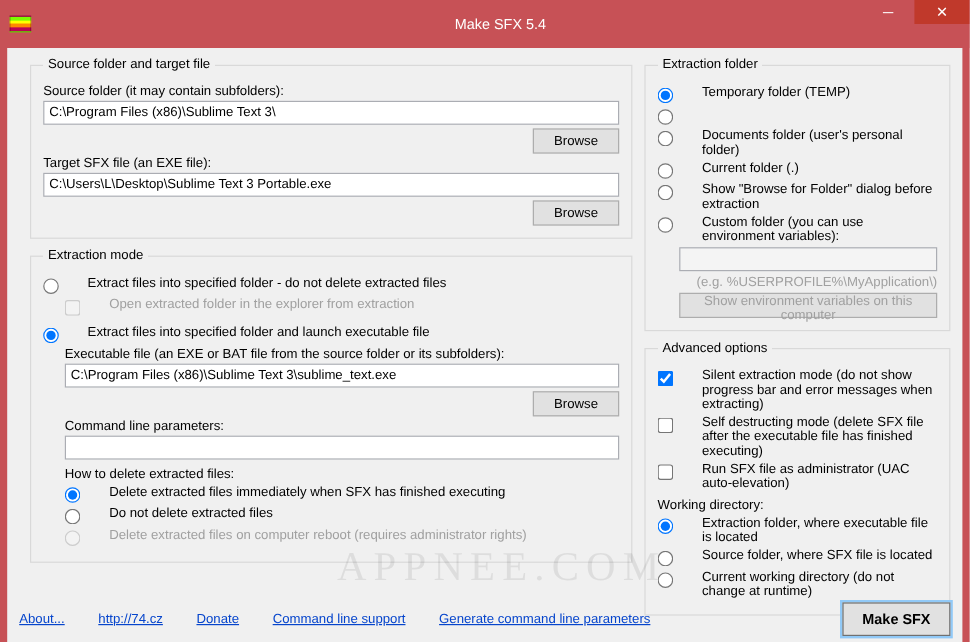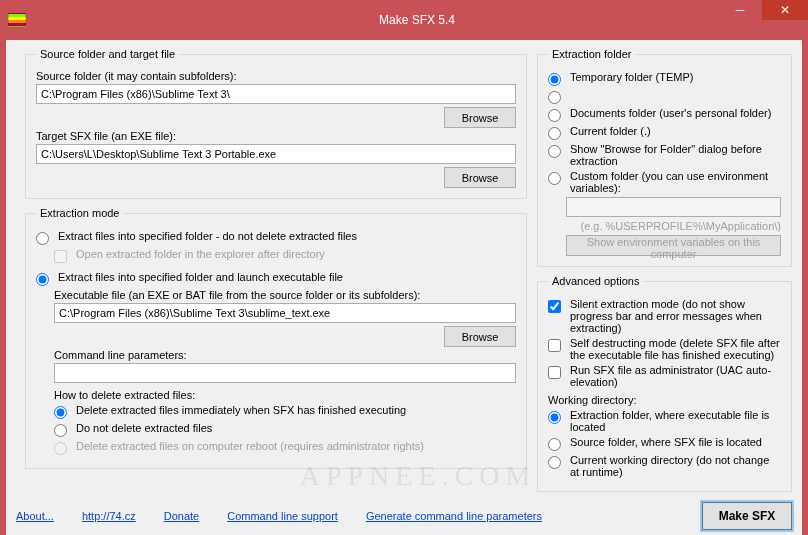--- a/index.html
+++ b/index.html
@@ -15,30 +15,30 @@
   .colL { flex: 0 0 502px; }
   .colR { flex: 1; }
   fieldset { border: 1px solid #d9d9d9; border-radius: 0; margin: 0 0 8px 0; padding: 8px 10px 10px 10px; background: #f0f0f0; }
   legend { padding: 0 4px; color: #000; font-size: 11px; }
   .label { display: block; margin: 2px 0 2px 0; }
   .textbox { width: 100%; height: 20px; border: 1px solid #abadb3; padding: 2px 4px; background: #fff; font-size: 11px; }
   .textbox[disabled] { background: #f4f4f4; color: #888; }
   .row-right { display: flex; justify-content: flex-end; margin-top: 3px; }
   .btn { min-width: 72px; height: 21px; background: #e1e1e1; border: 1px solid #adadad; padding: 0 10px; font-size: 11px; cursor: pointer; }
   .btn:disabled { color: #a0a0a0; }
-  .radio-row, .check-row { display: flex; align-items: flex-start; gap: 9px; margin: 3px 0; }
+  .radio-row, .check-row { display: flex; align-items: flex-start; gap: 24px; margin: 3px 0; }
   .radio-row input, .check-row input { margin: 2px 0 0 0; flex: 0 0 13px; }
   .indent1 { margin-left: 18px; }
   .disabled-text { color: #a0a0a0; }
   .small-note { color: #a0a0a0; text-align: right; margin: 3px 0; font-size: 11px; }
   .footer { position: absolute; left: 10px; right: 10px; bottom: 8px; display: flex; align-items: center; gap: 28px; }
   .footer a { color: #0645cc; text-decoration: underline; font-size: 11px; cursor: pointer; }
   .footer .spacer { flex: 1; }
   .make-btn { min-width: 90px; height: 28px; background: #e1e1e1; border: 1px solid #707070; font-weight: bold; font-size: 12px; cursor: pointer; box-shadow: 0 0 0 2px #91c9f7; }
-  .watermark { position: absolute; left: 0; right: 0; bottom: 46px; text-align: center; font-size: 28px; letter-spacing: 6px; color: rgba(0,0,0,0.08); font-weight: 400; pointer-events: none; font-family: Georgia, serif; margin-left: 28px; }
+  .watermark { position: absolute; left: 0; right: 0; bottom: 46px; text-align: center; font-size: 34px; letter-spacing: 6px; color: rgba(0,0,0,0.08); font-weight: 400; pointer-events: none; font-family: Georgia, serif; margin-left: 28px; }
   .sublabel { margin-top: 6px; }
 </style>
 </head>
 <body>
 
 <div class="titlebar">
   <div class="app-icon"></div>
   <div class="title">Make SFX 5.4</div>
   <div class="buttons">
     <div>─</div>
@@ -66,21 +66,21 @@
       </fieldset>
 
       <fieldset>
         <legend>Extraction mode</legend>
         <label class="radio-row">
           <input type="radio" name="emode" style="">
           <span>Extract files into specified folder - do not delete extracted files</span>
         </label>
         <label class="check-row indent1 disabled-text">
           <input type="checkbox" disabled="" style="">
-          <span>Open extracted folder in the explorer after directory</span>
+          <span>Open extracted folder in the explorer from extraction</span>
         </label>
 
         <label class="radio-row" style="margin-top:8px">
           <input type="radio" name="emode" checked="" style="">
           <span>Extract files into specified folder and launch executable file</span>
         </label>
 
         <div class="indent1">
           <span class="label">Executable file (an EXE or BAT file from the source folder or its subfolders):</span>
           <input class="textbox" type="text" value="C:\Program Files (x86)\Sublime Text 3\sublime_text.exe" style="">

